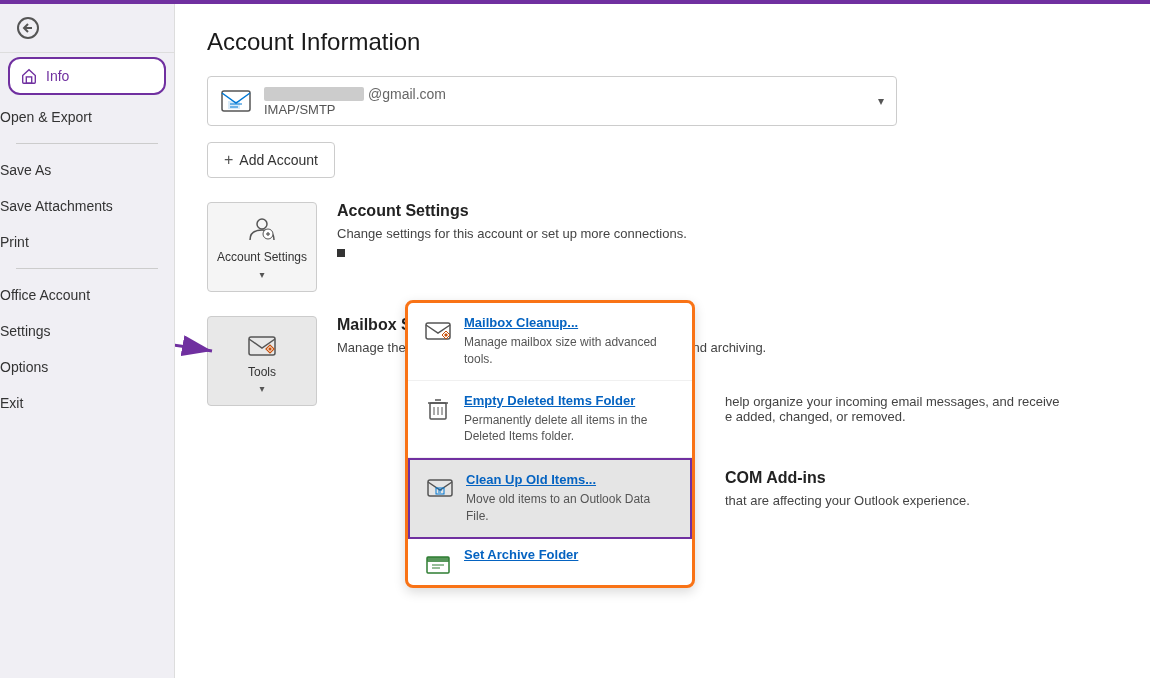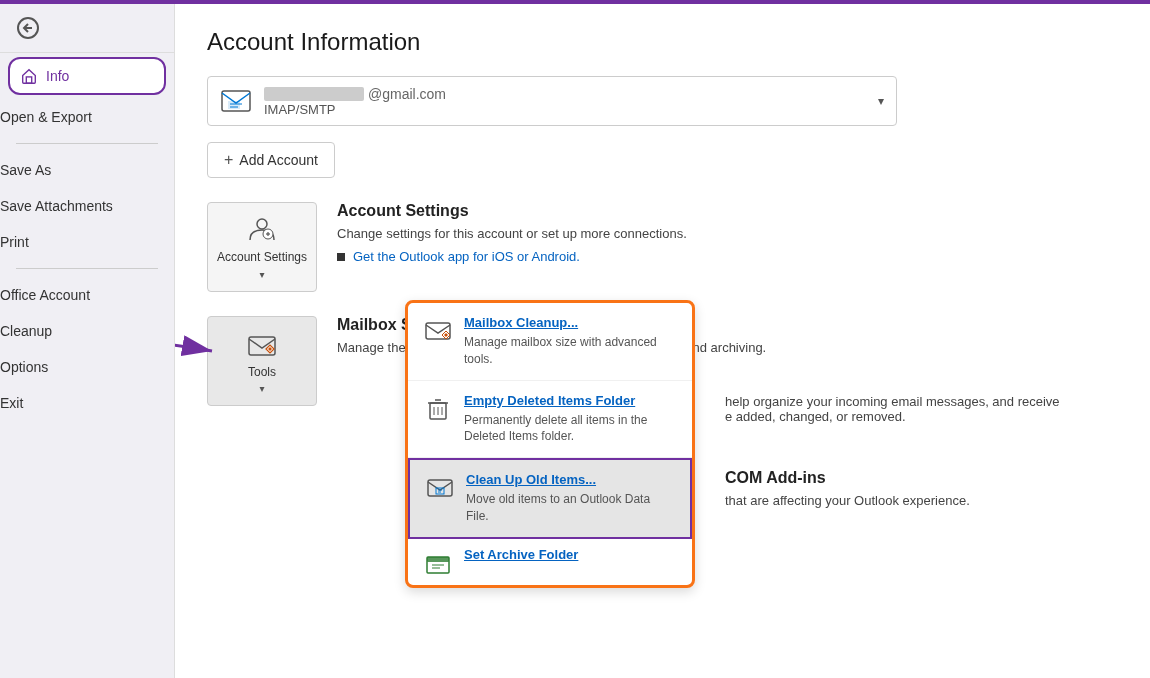--- a/index.html
+++ b/index.html
@@ -343,21 +343,21 @@
         <span>Print</span>
       </div>
 
       <hr class="sidebar-divider">
 
       <div class="sidebar-bottom">
         <div class="sidebar-item">
           <span>Office Account</span>
         </div>
         <div class="sidebar-item">
-          <span>Cleanup</span>
+          <span>Settings</span>
         </div>
         <div class="sidebar-item">
           <span>Options</span>
         </div>
         <div class="sidebar-item">
           <span>Exit</span>
         </div>
       </div>
     </div>
   </div>
@@ -398,21 +398,20 @@
           <line x1="22" y1="18" x2="22" y2="22" stroke="#555" stroke-width="1.2"></line>
         </svg>
         <span style="font-size:12px; text-align:center; line-height:1.3;">Account Settings</span>
         <span class="btn-chevron">▾</span>
       </div>
       <div class="section-info">
         <div class="section-title">Account Settings</div>
         <div class="section-desc">Change settings for this account or set up more connections.</div>
         <div class="section-bullet">
           <span class="bullet-square"></span>
-          <a class="section-link" href="#">Get the Outlook app for iOS or Android.</a>
         </div>
       </div>
     </div>
 
     <div class="section-row" style="position:relative;">
       <div class="section-btn" style="background:#e8e8e8;">
 
         <svg viewBox="0 0 32 32">
           <rect x="3" y="8" width="26" height="18" rx="2" fill="none" stroke="#555" stroke-width="1.5"></rect>
           <polyline points="3,10 16,19 29,10" fill="none" stroke="#555" stroke-width="1.5"></polyline>

